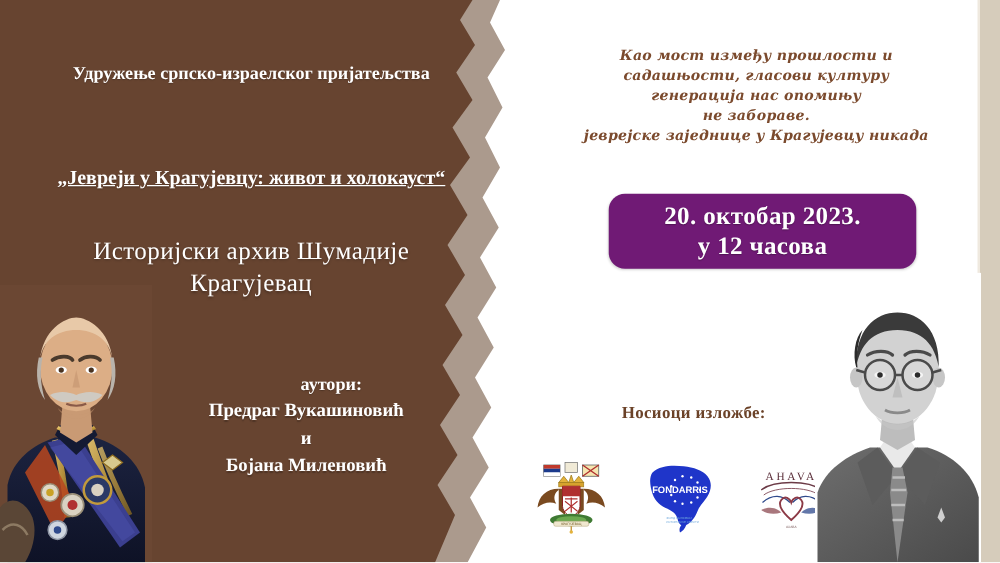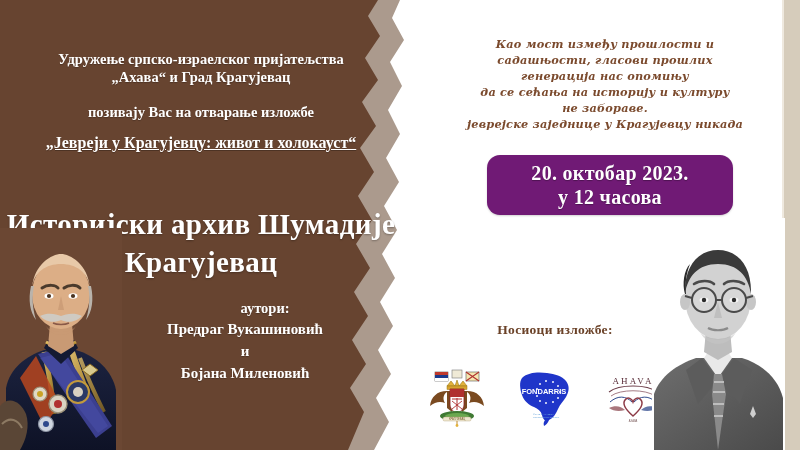--- a/index.html
+++ b/index.html
@@ -25,22 +25,22 @@
   }
   .line-invite{
     position:absolute;left:6px;width:390px;
     font-weight:bold;line-height:1.25;
     text-shadow:0 1px 1px rgba(0,0,0,.25);
   }
   .l1{top:50px;font-size:14.5px;}
   .l2{top:84px;font-size:14.5px;}
   .l3{top:126px;font-size:16px;text-decoration:underline;}
   .archive{
-    position:absolute;left:6px;top:205px;width:390px;
-    font-size:29px;font-weight:bold;line-height:1.32;letter-spacing:.4px;
+    position:absolute;left:6px;top:188px;width:390px;
+    font-size:20px;font-weight:normal;line-height:1.32;letter-spacing:.4px;
     text-shadow:0 1px 2px rgba(0,0,0,.3);
   }
   .authors{
     position:absolute;left:90px;top:298px;width:310px;
     font-size:15px;font-weight:bold;line-height:1.45;
     text-shadow:0 1px 1px rgba(0,0,0,.25);
   }
   .authors .a-head{font-size:14.5px;padding-left:40px;}
 
   
@@ -94,42 +94,39 @@
     <path fill="#674430" d="M0,0 L378,0 L368,16 L380,36 L365,58 L378,80 L362,102 L376,126
       L360,148 L374,172 L358,196 L372,220 L356,244 L370,268 L354,292 L368,316
       L352,340 L366,364 L350,388 L364,412 L348,450 L0,450 Z"></path>
   </svg>
 
   <div class="edge-strip-line"></div>
   <div class="edge-strip"></div>
 
   <div class="left-col">
     <div class="line-invite l1">Удружење српско-израелског пријатељства</div>
-    <div class="line-invite l1" style="top:68px">„Ахава“ и Град Крагујевац</div>
-    <div class="line-invite l2" style="top:103px">позивају Вас на отварање изложбе</div>
     <div class="line-invite l3" style="top:133px">„Јевреји у Крагујевцу: живот и холокауст“</div>
 
     <div class="archive">
       <div>Историјски архив Шумадије</div>
       <div>Крагујевац</div>
     </div>
 
     <div class="authors">
       <div class="a-head">аутори:</div>
       <div>Предраг Вукашиновић</div>
       <div>и</div>
       <div>Бојана Миленовић</div>
     </div>
   </div>
 
   <div class="quote">
     <div>Као мост између прошлости и</div>
-    <div>садашњости, гласови прошлих</div>
+    <div>садашњости, гласови културу</div>
     <div>генерација нас опомињу</div>
-    <div>да се сећања на историју и културу</div>
     <div>не забораве.</div>
     <div>јеврејске заједнице у Крагујевцу никада</div>
   </div>
 
   <div class="date-box">
     <div class="dtxt">
       <div>20. октобар 2023.</div>
       <div>у 12 часова</div>
     </div>
   </div>

